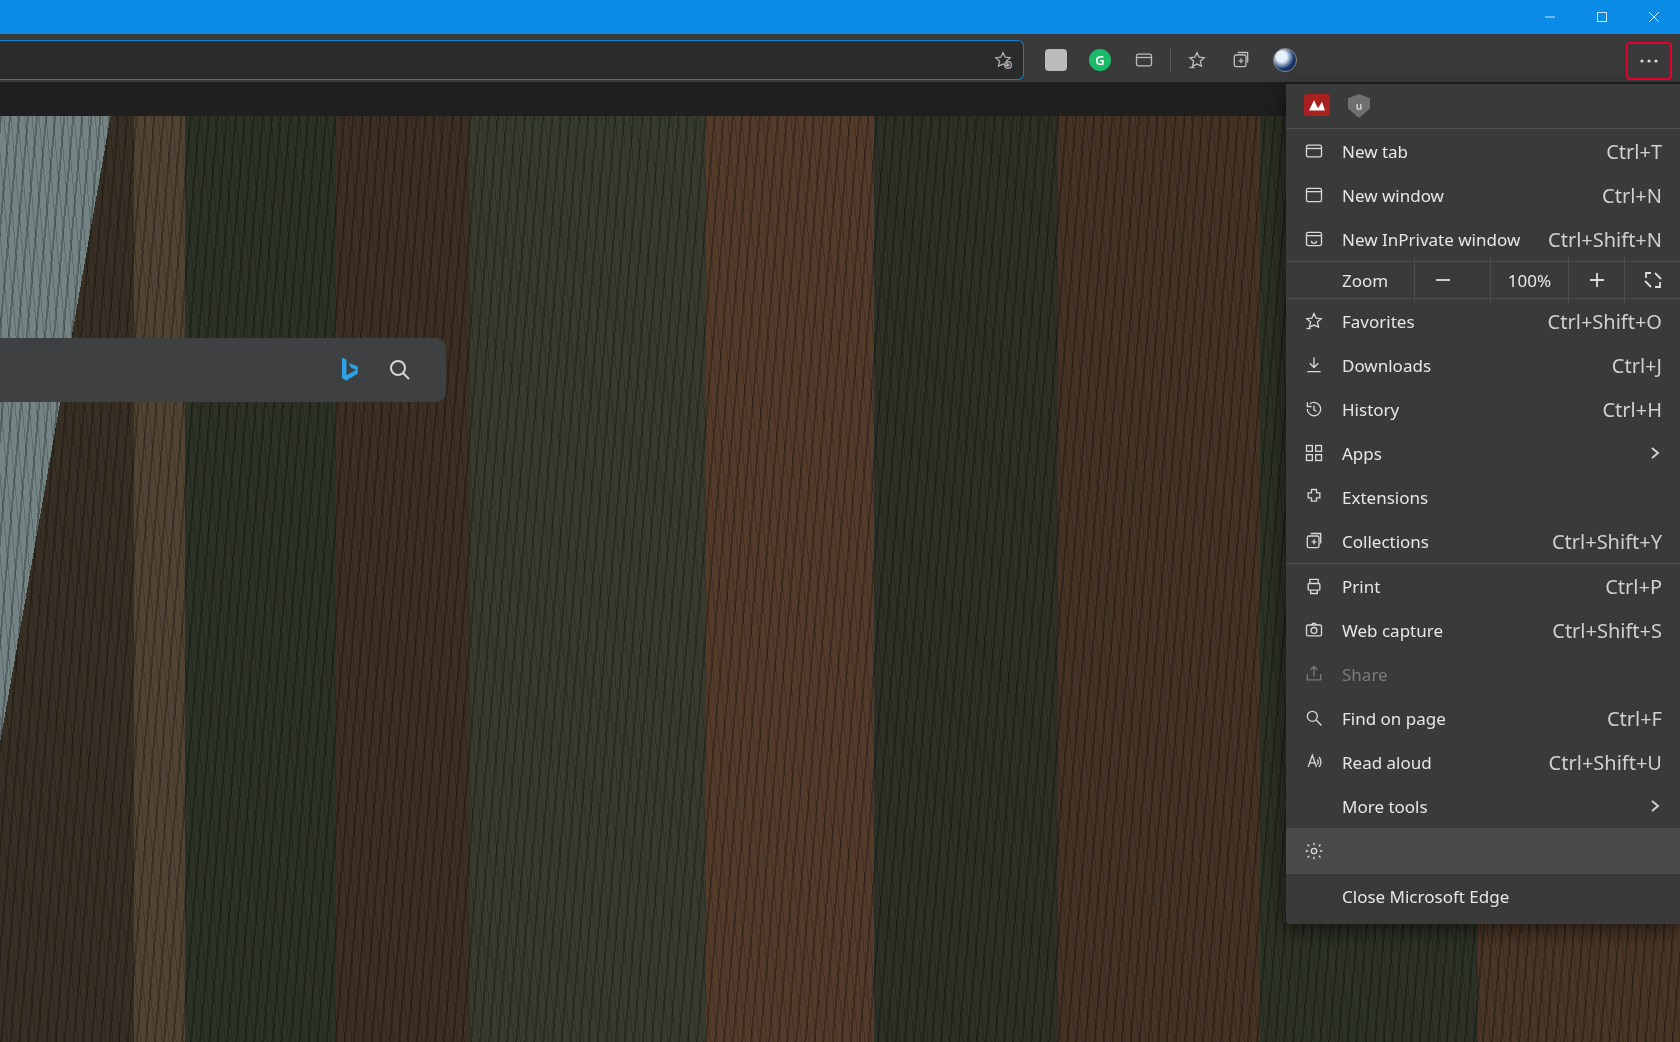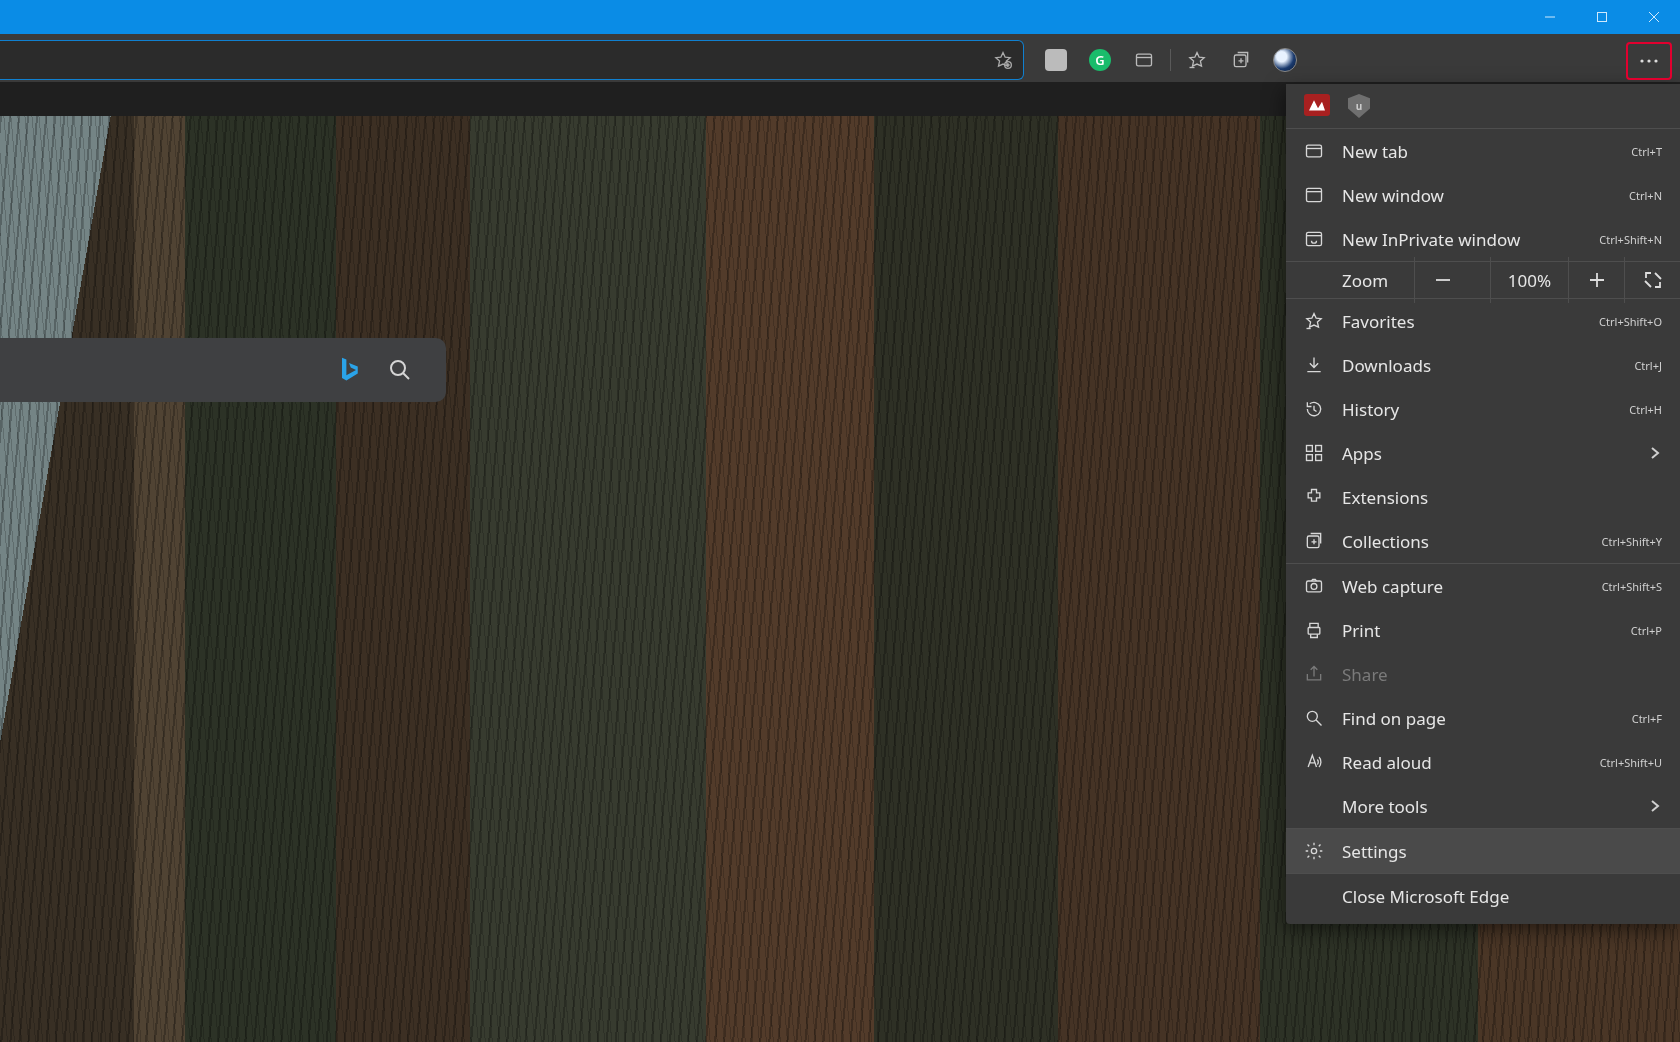--- a/index.html
+++ b/index.html
@@ -137,21 +137,21 @@
   .ext-shield {
     width:22px; height:24px; background:#6f6f6f; clip-path:polygon(50% 0,100% 18%,100% 60%,50% 100%,0 60%,0 18%);
     display:flex;align-items:center;justify-content:center;color:#ccc;font-size:10px;font-weight:700;
   }
   .menu-sep { height:1px; background:#4e4e4e; }
   .menu-item {
     display:flex; align-items:center; height:44px; padding:0 18px;
     gap:18px; cursor:default;
   }
   .menu-item .lbl { flex:1; }
-  .menu-item .sc { color:#d0d0d0; font-size:11px; }
+  .menu-item .sc { color:#d0d0d0; font-size:20px; }
   .menu-item.hovered { background:#4a4a4a; }
   .menu-item.disabled { color:#7a7a7a; }
   .menu-item.disabled .mi-ico { stroke:#7a7a7a; }
   .mi-ico { width:20px; height:20px; stroke:#d8d8d8; fill:none; stroke-width:1.6; flex:0 0 20px; }
   .submenu-arrow { width:14px; height:14px; stroke:#cfcfcf; fill:none; stroke-width:2; }
   .zoom-row {
     display:flex; align-items:center; height:38px; border-top:1px solid #4e4e4e; border-bottom:1px solid #4e4e4e;
   }
   .zoom-row .zl { flex:1; padding-left:56px; }
   .zoom-cell {
@@ -351,34 +351,34 @@
         <path d="M9 13h6M12 10v6"></path>
       </svg>
     <span class="lbl">Collections</span>
     <span class="sc">Ctrl+Shift+Y</span>
   </div>
 
   <div class="menu-sep"></div>
 
   <div class="menu-item">
     <svg class="mi-ico" viewBox="0 0 24 24">
+        <rect x="5" y="9" width="14" height="8" rx="1"></rect>
+        <path d="M7 9V4h10v5M8 17v4h8v-4"></path>
+      </svg>
+    <span class="lbl">Print</span>
+    <span class="sc">Ctrl+P</span>
+  </div>
+  <div class="menu-item">
+    <svg class="mi-ico" viewBox="0 0 24 24">
         <rect x="3" y="6" width="18" height="13" rx="2"></rect>
         <circle cx="12" cy="12.5" r="3.5"></circle>
         <path d="M9 6l1.5-2h3L15 6"></path>
       </svg>
     <span class="lbl">Web capture</span>
     <span class="sc">Ctrl+Shift+S</span>
-  </div>
-  <div class="menu-item">
-    <svg class="mi-ico" viewBox="0 0 24 24">
-        <rect x="5" y="9" width="14" height="8" rx="1"></rect>
-        <path d="M7 9V4h10v5M8 17v4h8v-4"></path>
-      </svg>
-    <span class="lbl">Print</span>
-    <span class="sc">Ctrl+P</span>
   </div>
   <div class="menu-item disabled">
     <svg class="mi-ico" viewBox="0 0 24 24">
         <path d="M4 12v7h16v-7M12 3v12M8 7l4-4 4 4"></path>
       </svg>
     <span class="lbl">Share</span>
   </div>
   <div class="menu-item">
     <svg class="mi-ico" viewBox="0 0 24 24">
         <circle cx="10" cy="10" r="6"></circle>
@@ -402,21 +402,20 @@
       </svg>
   </div>
 
   <div class="menu-sep"></div>
 
   <div class="menu-item hovered">
     <svg class="mi-ico" viewBox="0 0 24 24">
         <circle cx="12" cy="12" r="3.2"></circle>
         <path d="M12 2v3M12 19v3M4.2 4.2l2.1 2.1M17.7 17.7l2.1 2.1M2 12h3M19 12h3M4.2 19.8l2.1-2.1M17.7 6.3l2.1-2.1"></path>
       </svg>
-    <span class="lbl">Settings</span>
   </div>
 
   <div class="menu-sep"></div>
 
   <div class="menu-item no-icon-pad" style="gap:0">
     <span class="lbl">Close Microsoft Edge</span>
   </div>
 
 </div>
 

